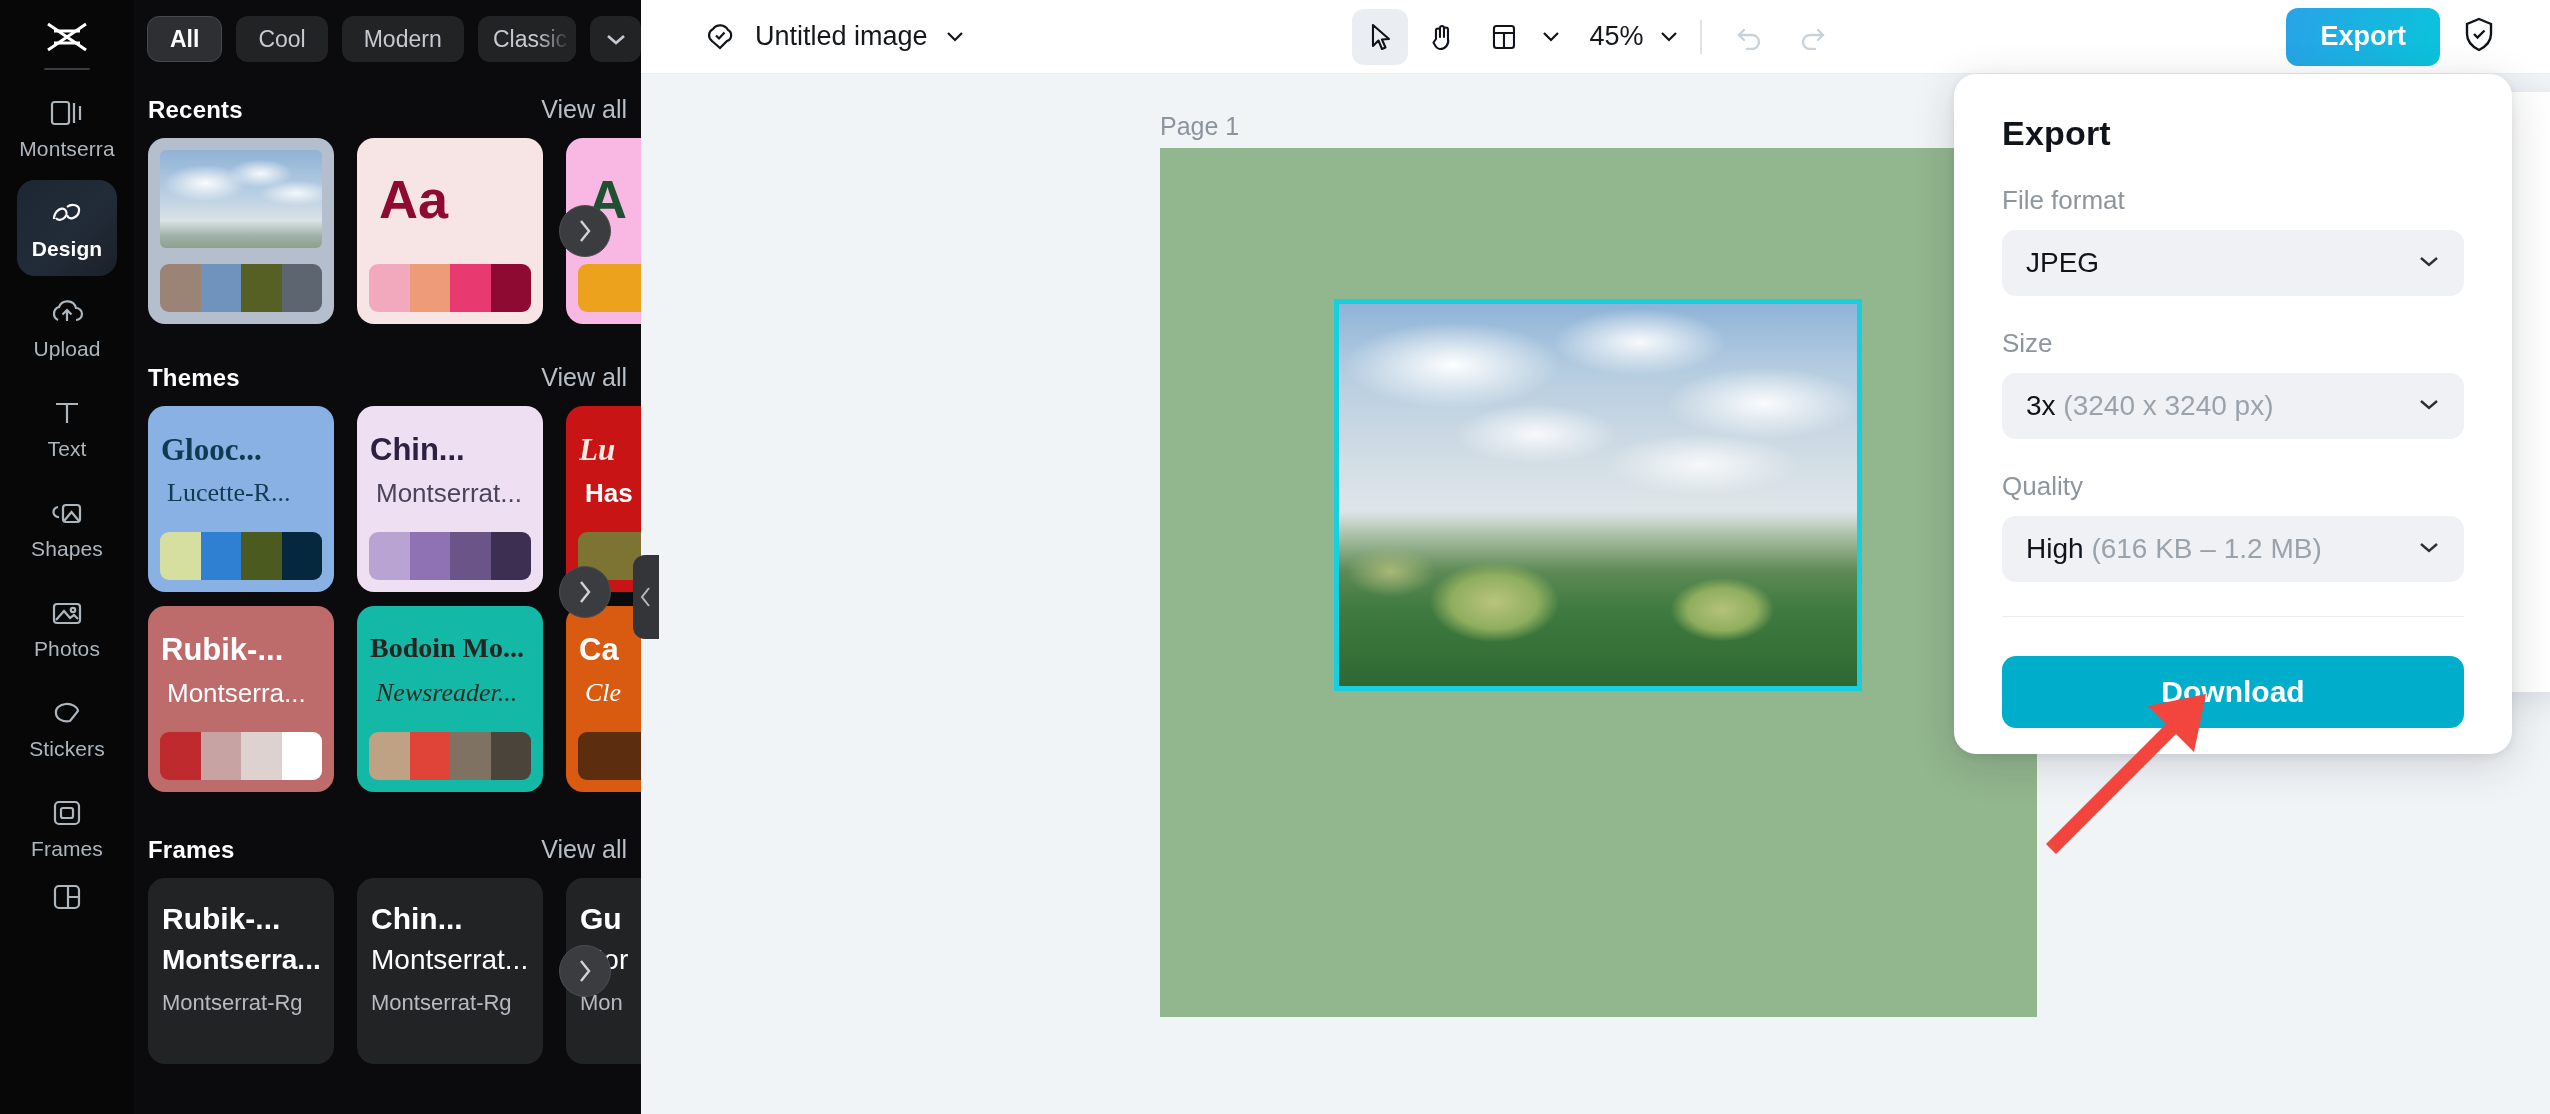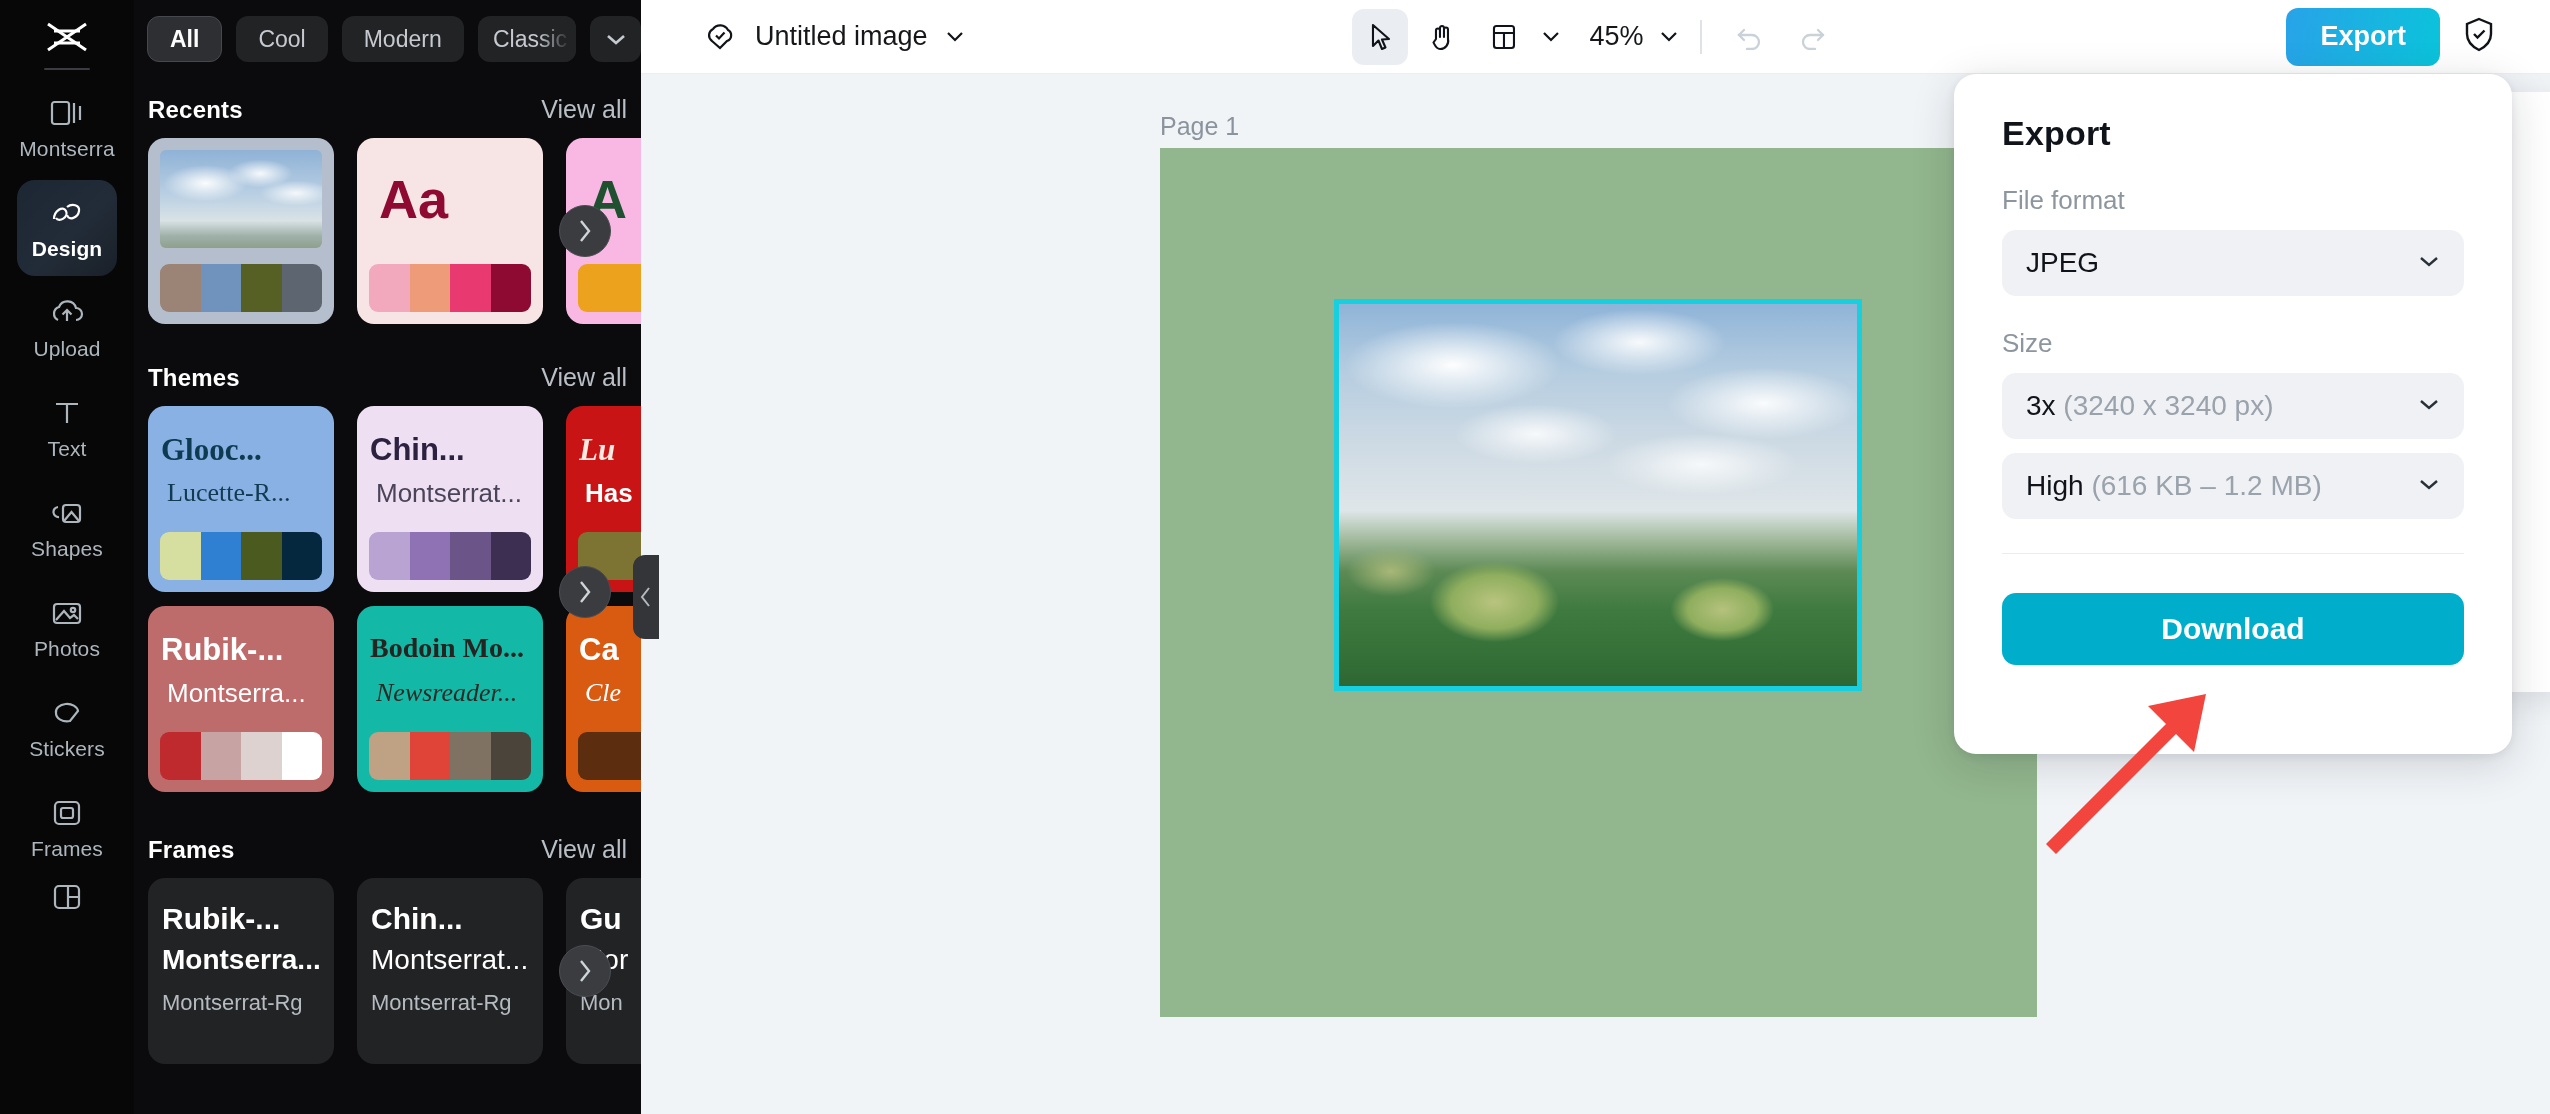--- a/index.html
+++ b/index.html
@@ -571,20 +571,21 @@
         <span>3x</span>
         <span class="muted">(3240 x 3240 px)</span>
       </span>
       <span>
         <svg width="26" height="16" viewBox="0 0 26 16" fill="none" stroke="#2a3038" stroke-width="2.4">
             <path d="M5 5 L13 12 L21 5"></path>
           </svg>
       </span>
     </div>
 
+    <div class="ep-label">Quality</div>
     <div class="ep-select">
       <span class="ep-sel-txt">
         <span>High</span>
         <span class="muted">(616 KB – 1.2 MB)</span>
       </span>
       <span>
         <svg width="26" height="16" viewBox="0 0 26 16" fill="none" stroke="#2a3038" stroke-width="2.4">
             <path d="M5 5 L13 12 L21 5"></path>
           </svg>
       </span>

